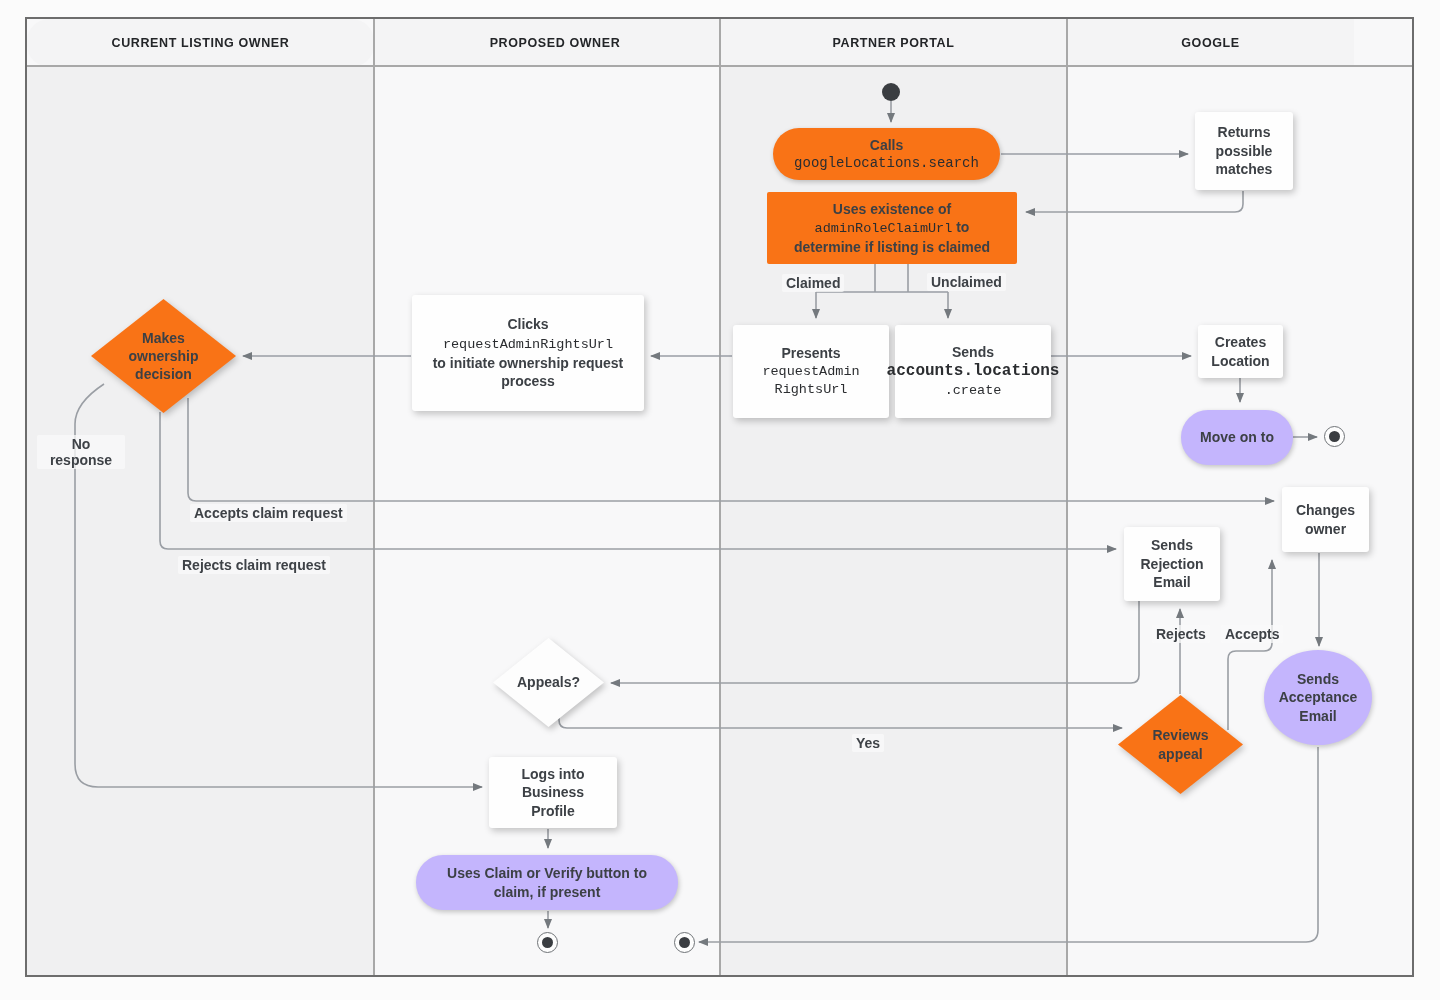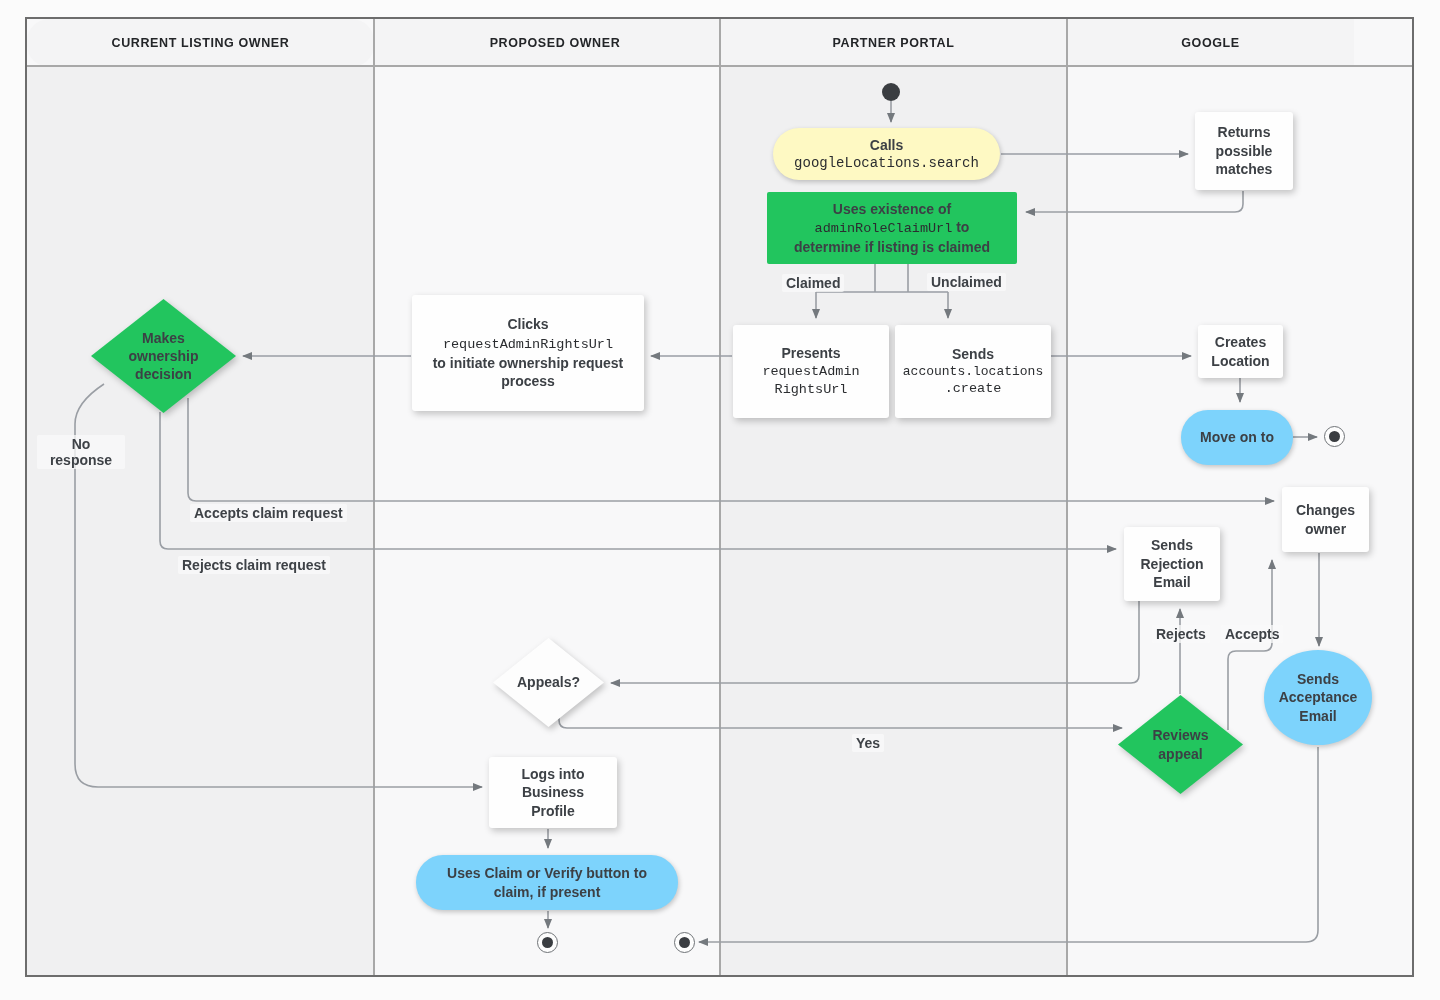--- a/index.html
+++ b/index.html
@@ -15,23 +15,23 @@
   .vdiv{position:absolute;top:0;bottom:0;width:2px;background:#a8a8a8;}
   .hdiv{position:absolute;left:0;right:0;top:46px;height:2px;background:#a8a8a8;}
   
   svg.wires{position:absolute;left:0;top:0;z-index:2;}
   
   .node{position:absolute;z-index:3;box-sizing:border-box;display:flex;flex-direction:column;
         align-items:center;justify-content:center;text-align:center;font-size:14px;font-weight:700;
         line-height:1.32;color:#3c4045;}
   .box{background:#fefefe;border-radius:3px;box-shadow:2px 3px 7px rgba(0,0,0,.22);}
   .pill{border-radius:27px;box-shadow:1px 2px 5px rgba(0,0,0,.22);}
-  .teal{background:#fef9c3;}
-  .pink{background:#7dd3fc;}
-  .lav{background:#22c55e;}
+  .teal{background:#f97316;}
+  .pink{background:#c4b5fd;}
+  .lav{background:#f97316;}
   .ellipse{border-radius:50%;box-shadow:1px 2px 5px rgba(0,0,0,.2);}
   .mono{font-family:"Liberation Mono",monospace;font-weight:400;color:#2b2d30;}
   .dwrap{position:absolute;z-index:3;filter:drop-shadow(2px 3px 3px rgba(0,0,0,.22));}
   .diamond{width:100%;height:100%;clip-path:polygon(50% 0,100% 50%,50% 100%,0 50%);
            display:flex;align-items:center;justify-content:center;text-align:center;
            font-size:14px;font-weight:700;line-height:1.3;color:#3c4045;}
   .white{background:#fdfdfd;}
   
   .start-dot{position:absolute;z-index:3;width:18px;height:18px;border-radius:50%;background:#3a3d41;}
   .end-node{position:absolute;z-index:3;width:21px;height:21px;border-radius:50%;
@@ -126,21 +126,21 @@
   </div>
 
   <div class="node box" style="left:733px;top:325px;width:156px;height:93px;">
     <span>Presents</span>
     <span class="mono" style="font-size:13.5px;">requestAdmin</span>
     <span class="mono" style="font-size:13.5px;">RightsUrl</span>
   </div>
 
   <div class="node box" style="left:895px;top:325px;width:156px;height:93px;">
     <span>Sends</span>
-    <span class="mono" style="font-size:13px;">accounts.locations</span>
+    <span class="mono" style="font-size:16px;font-weight:bold;">accounts.locations</span>
     <span class="mono" style="font-size:13.5px;">.create</span>
   </div>
 
   <div class="node box" style="left:1195px;top:112px;width:98px;height:78px;">
     <span style="padding:0 8px;">Returns possible matches</span>
   </div>
 
   <div class="node box" style="left:1198px;top:325px;width:85px;height:53px;">
     <span style="padding:0 6px;">Creates Location</span>
   </div>

